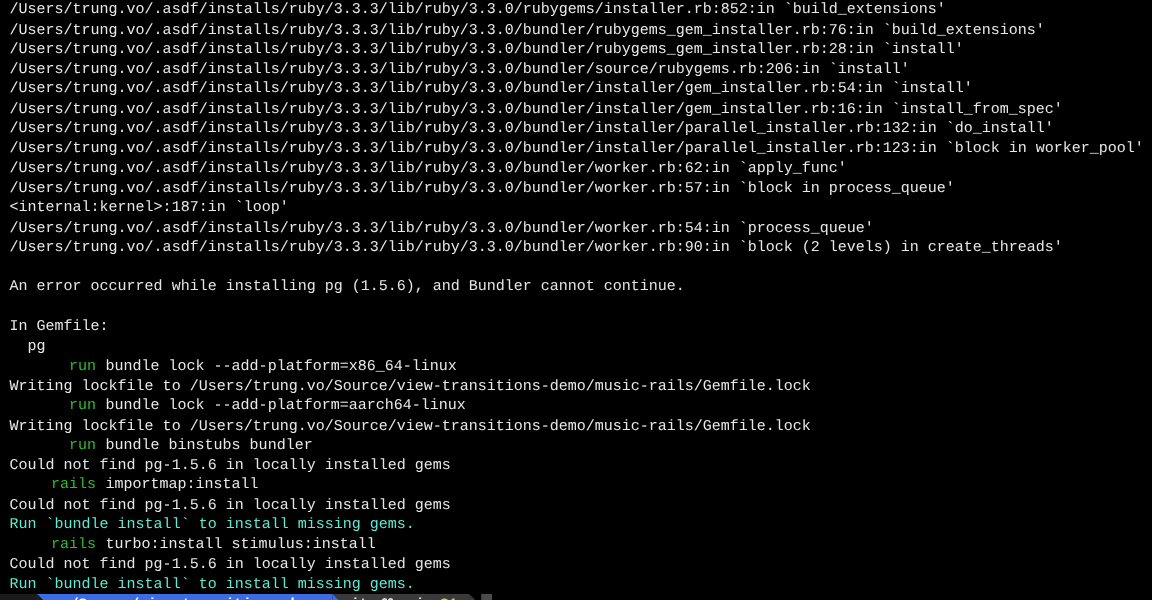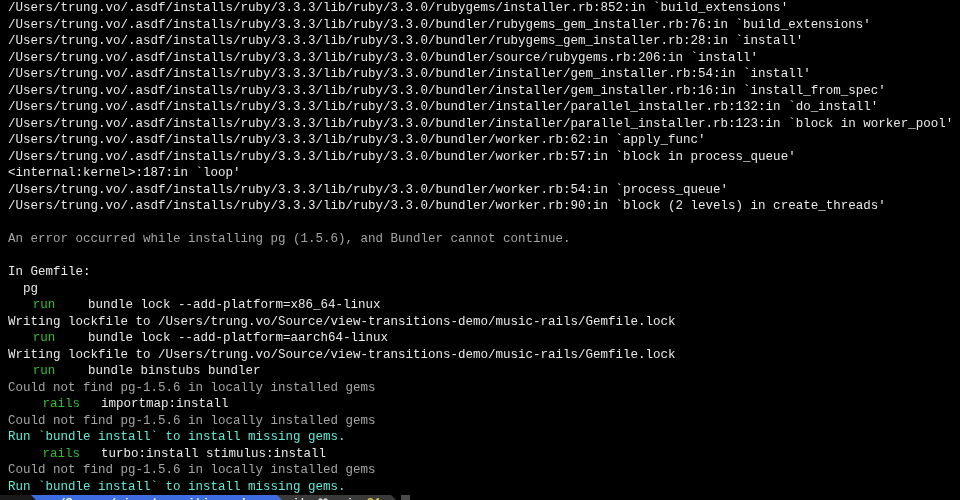--- a/index.html
+++ b/index.html
@@ -1,23 +1,23 @@
 <!DOCTYPE html>
 <html><head>
 <meta charset="utf-8">
 <style>
   html,body{margin:0;padding:0;background:#000;width:960px;height:500px;overflow:hidden}
   body{font-family:"SFMono-Regular",Menlo,Consolas,"Liberation Mono",monospace;font-size:12.5px;line-height:16.5px;color:#e5e5e5}
   .term{padding:0 8px;white-space:pre}
   .ln{display:block}
   .white{color:#e8e8e8}
-  .red{color:#a3a3a3}
+  .red{color:#e5e5e5}
   .yel{color:#5eead4}
-  .indent{display:inline-block;width:72px;text-align:center;margin-right:8px;color:#2fbc2f}
-  .indent-rails{display:inline-block;width:72px;text-align:right;margin-right:21px;color:#2fbc2f}
+  .indent{display:inline-block;width:72px;text-align:right;margin-right:8px;color:#2fbc2f}
+  .indent-rails{display:inline-block;width:72px;text-align:right;margin-right:8px;color:#2fbc2f}
 
   
   .prompt{display:flex;align-items:stretch;height:18px;font-weight:600;font-size:12px;line-height:18px}
   .seg{display:flex;align-items:center;padding:0 10px 0 8px;position:relative}
   .seg::after{content:"";position:absolute;right:-9px;top:0;border-top:9px solid transparent;border-bottom:9px solid transparent;border-left:9px solid;z-index:2}
   .s-black{background:#1a1a1a;color:#fff}
   .s-black::after{border-left-color:#1a1a1a}
   .s-blue{background:#3d6be2;color:#fff}
   .s-blue::after{border-left-color:#3d6be2}
   .s-grey{background:#3a3a3a;color:#e0e0e0}

